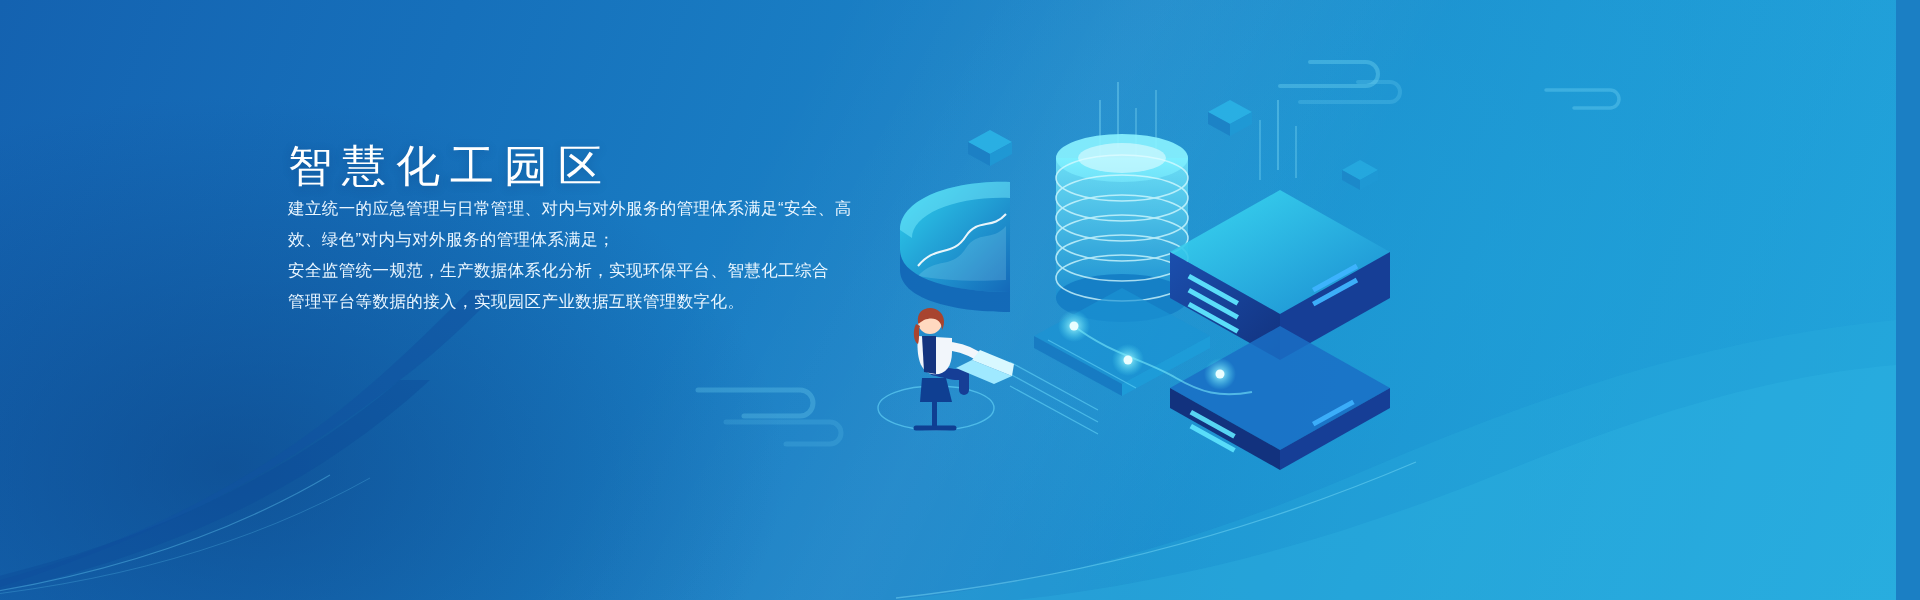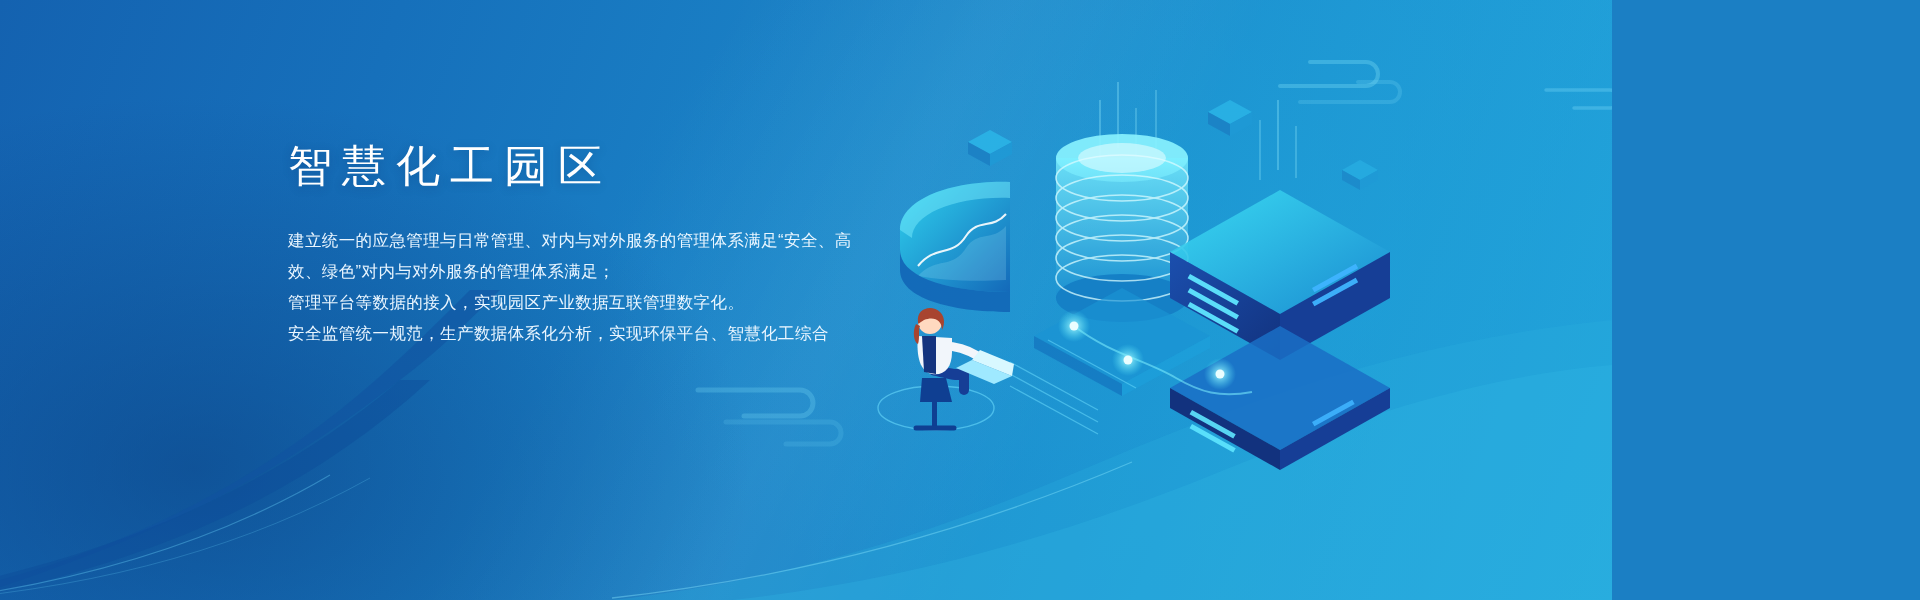--- a/index.html
+++ b/index.html
@@ -3,21 +3,21 @@
 <meta charset="utf-8">
 <style>
   * { margin:0; padding:0; box-sizing:border-box; }
   html, body { width:1920px; height:600px; overflow:hidden; }
   body {
     font-family:"Liberation Sans","DejaVu Sans",sans-serif;
     background:#1b7fc4;
   }
   .banner {
     position:relative;
-    width:1612px; height:600px;
+    width:1896px; height:600px;
     overflow:hidden;
     background:
       radial-gradient(1200px 700px at 82% 45%, rgba(30,160,215,0.55) 0%, rgba(30,160,215,0) 60%),
       linear-gradient(110deg, #1462b0 0%, #1670bb 22%, #1b86c9 52%, #1e96d3 74%, #23a6dd 100%);
   }
   
   .sweep {
     position:absolute; inset:0;
     background:linear-gradient(118deg, rgba(255,255,255,0) 38%, rgba(255,255,255,0.055) 52%, rgba(255,255,255,0) 66%);
     pointer-events:none;
@@ -37,21 +37,21 @@
   
   .text-block { position:absolute; left:288px; top:140px; width:700px; }
   .headline {
     color:#ffffff;
     font-size:44px;
     letter-spacing:10px;
     font-weight:400;
     line-height:1.2;
     text-shadow:0 2px 10px rgba(0,40,90,0.25);
   }
-  .desc { margin-top:32px; }
+  .desc { }
   .desc p {
     color:#eaf6ff;
     font-size:16.5px;
     line-height:31px;
     letter-spacing:0.4px;
     white-space:nowrap;
   }
 
   
   .illus { position:absolute; left:860px; top:30px; width:560px; height:430px; }
@@ -88,22 +88,22 @@
   </svg>
   <svg class="cloud" style="left:1540px; top:70px; width:120px; height:50px;" viewBox="0 0 120 50">
     <path d="M6,20 H70 a9,9 0 0 1 0,18 H34" stroke="#8be6ff" stroke-width="3.5" fill="none" opacity="0.28" stroke-linecap="round"></path>
   </svg>
 
   <div class="text-block">
     <h1 class="headline">智慧化工园区</h1>
     <div class="desc">
       <p>建立统一的应急管理与日常管理、对内与对外服务的管理体系满足“安全、高</p>
       <p>效、绿色”对内与对外服务的管理体系满足；</p>
+      <p>安全监管统一规范，生产数据体系化分析，实现环保平台、智慧化工综合</p>
       <p>管理平台等数据的接入，实现园区产业数据互联管理数字化。</p>
-      <p>安全监管统一规范，生产数据体系化分析，实现环保平台、智慧化工综合</p>
     </div>
   </div>
 
   <div class="illus">
     <svg width="560" height="430" viewBox="0 0 560 430">
       <defs>
         <linearGradient id="gCyl" x1="0" y1="0" x2="0" y2="1">
           <stop offset="0%" stop-color="#7df0ff"></stop>
           <stop offset="100%" stop-color="#1a8fd0"></stop>
         </linearGradient>

